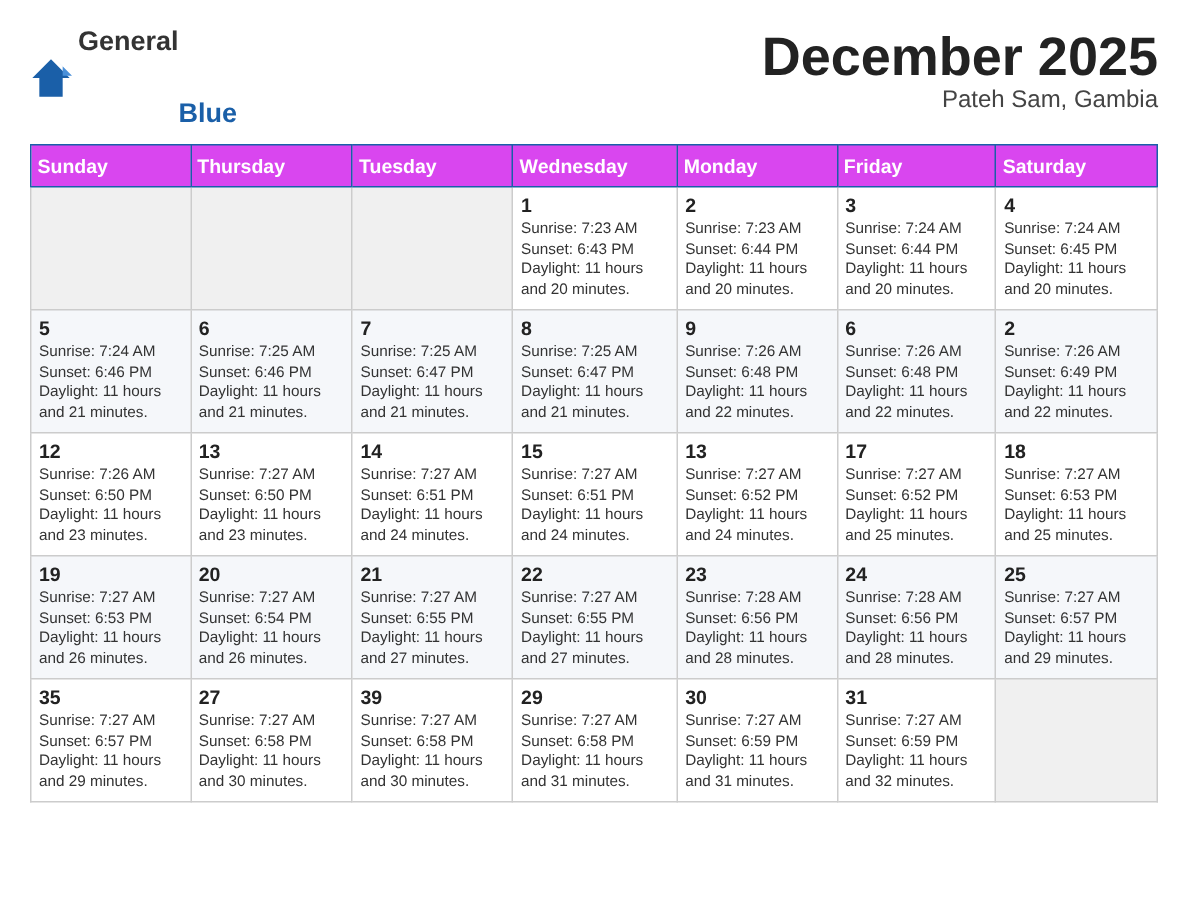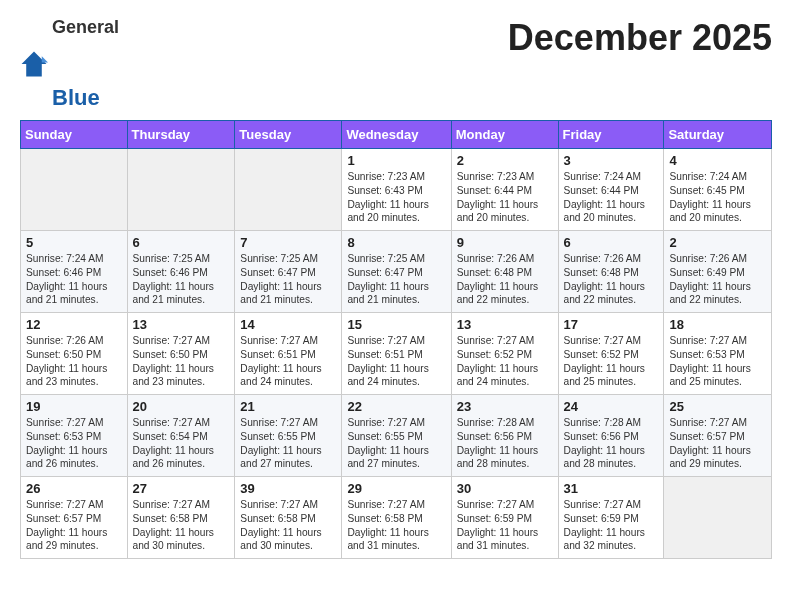--- a/index.html
+++ b/index.html
@@ -19,30 +19,30 @@
       align-items: flex-start;
       margin-bottom: 10px;
     }
     .logo {
       display: flex;
       align-items: center;
       gap: 4px;
     }
     .logo-text {
       display: flex;
-      flex-direction: column;
+      flex-direction: row;
       line-height: 1.1;
     }
     .logo-general {
       font-size: 18px;
       font-weight: bold;
       color: #333;
     }
     .logo-blue {
-      font-size: 22px;
+      font-size: 18px;
       font-weight: bold;
       color: #1a5fa8;
       margin-top: 48px;
     }
     .logo-icon {
       width: 28px;
       height: 28px;
     }
     .title-block {
       text-align: right;
@@ -56,21 +56,21 @@
     .title-location {
       font-size: 16px;
       color: #444;
     }
     .calendar {
       width: 100%;
       border-collapse: collapse;
       border: 1px solid #ccc;
     }
     .calendar th {
-      background-color: #8b5cf6;
+      background-color: #d946ef;
       color: #fff;
       font-size: 13px;
       font-weight: bold;
       padding: 6px 4px;
       text-align: left;
       border: 1px solid #1a5fa8;
     }
     .calendar td {
       vertical-align: top;
       border: 1px solid #ccc;
@@ -110,20 +110,21 @@
         <polygon points="18,2 34,18 28,18 28,34 8,34 8,18 2,18" fill="#1a5fa8"></polygon>
         <polygon points="22,2 36,16 28,16 28,8" fill="#4a90d9"></polygon>
       </svg>
       <div class="logo-text">
         <span class="logo-general">General</span>
         <span class="logo-blue">Blue</span>
       </div>
     </div>
     <div class="title-block">
       <div class="title-month">December 2025</div>
+      <div class="title-location">Pateh Sam, Gambia</div>
     </div>
   </div>
 
   <table class="calendar">
     <thead>
       <tr>
       <th>Sunday</th>
           <th>Thursday</th>
           <th>Tuesday</th>
           <th>Wednesday</th>
@@ -289,21 +290,21 @@
           </td>
           <td>
             <div class="day-num">25</div>
             <div class="day-info" style="white-space: pre-line;">Sunrise: 7:27 AM
 Sunset: 6:57 PM
 Daylight: 11 hours and 29 minutes.</div>
           </td>
         </tr>
         <tr class="week-row">
           <td>
-            <div class="day-num">26</div>
+            <div class="day-num">35</div>
             <div class="day-info" style="white-space: pre-line;">Sunrise: 7:27 AM
 Sunset: 6:57 PM
 Daylight: 11 hours and 29 minutes.</div>
           </td>
           <td>
             <div class="day-num">27</div>
             <div class="day-info" style="white-space: pre-line;">Sunrise: 7:27 AM
 Sunset: 6:58 PM
 Daylight: 11 hours and 30 minutes.</div>
           </td>

